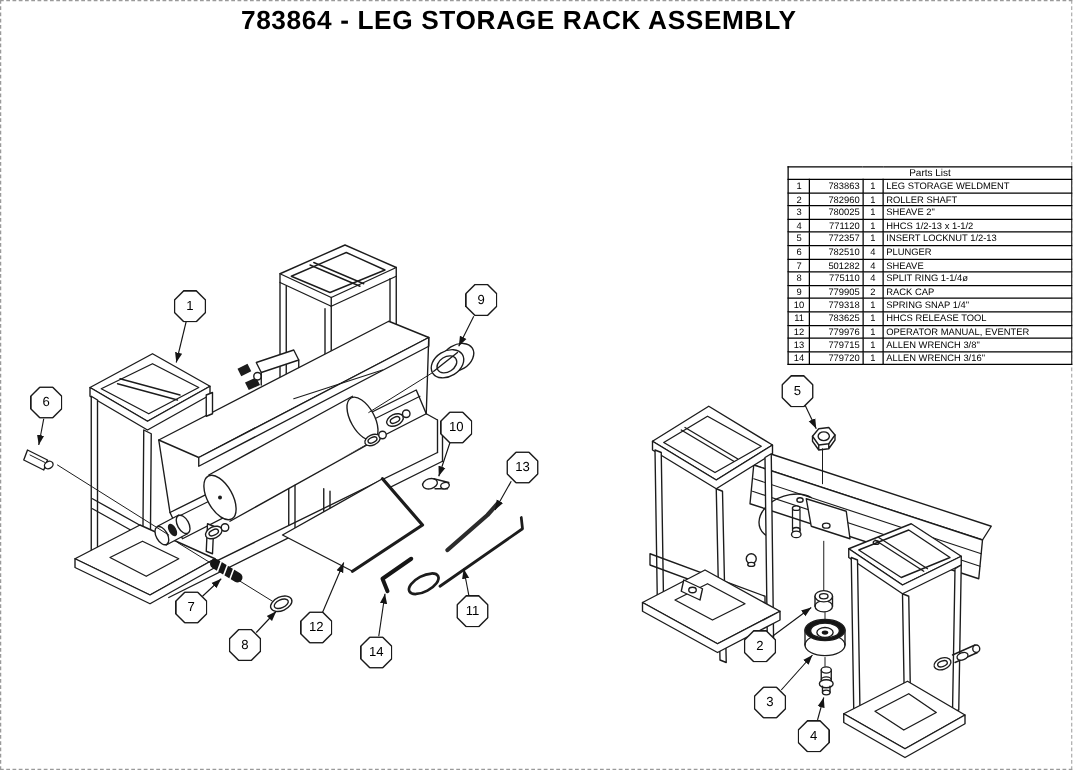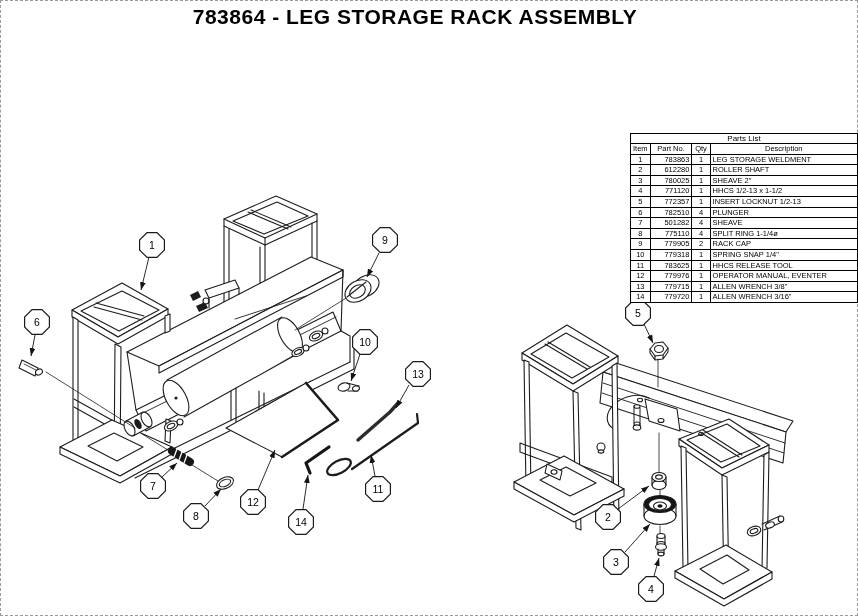--- a/index.html
+++ b/index.html
@@ -361,37 +361,31 @@
       <span>14</span>
     </div>
   </div>
 
 <div class="parts-table-wrap">
   <table class="parts">
     <thead>
       <tr>
         <td class="tbl-title" colspan="4">Parts List</td>
       </tr>
-      <tr>
-        <th class="col-item">Item</th>
-        <th class="col-part">Part No.</th>
-        <th class="col-qty">Qty</th>
-        <th class="col-desc" style="text-align:center">Description</th>
-      </tr>
     </thead>
     <tbody>
         <tr>
           <td class="col-item">1</td>
           <td class="col-part">783863</td>
           <td class="col-qty">1</td>
           <td class="col-desc">LEG STORAGE WELDMENT</td>
         </tr>
         <tr>
           <td class="col-item">2</td>
-          <td class="col-part">612280</td>
+          <td class="col-part">782960</td>
           <td class="col-qty">1</td>
           <td class="col-desc">ROLLER SHAFT</td>
         </tr>
         <tr>
           <td class="col-item">3</td>
           <td class="col-part">780025</td>
           <td class="col-qty">1</td>
           <td class="col-desc">SHEAVE 2"</td>
         </tr>
         <tr>

